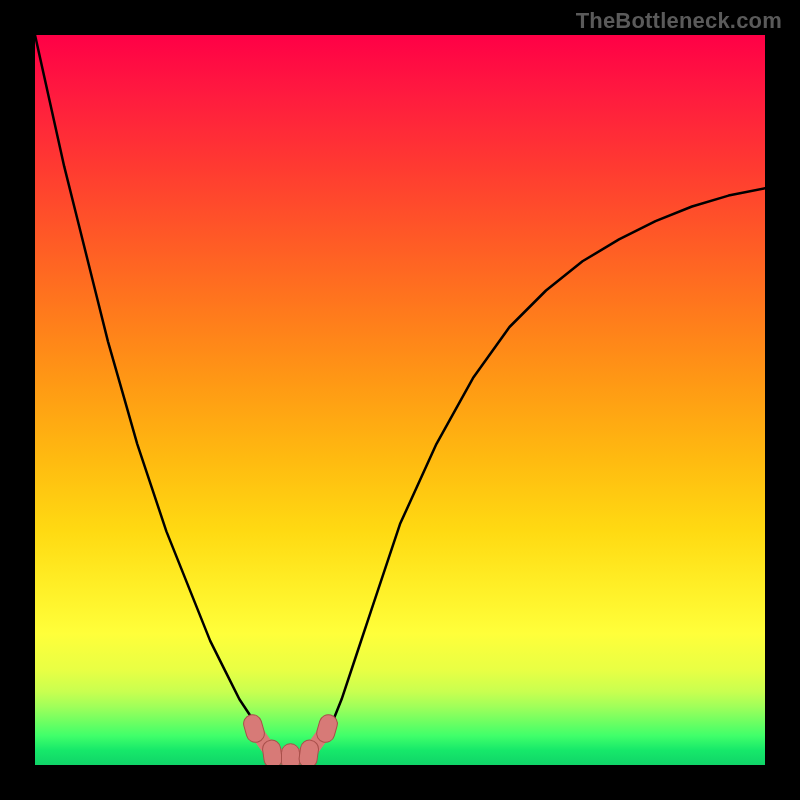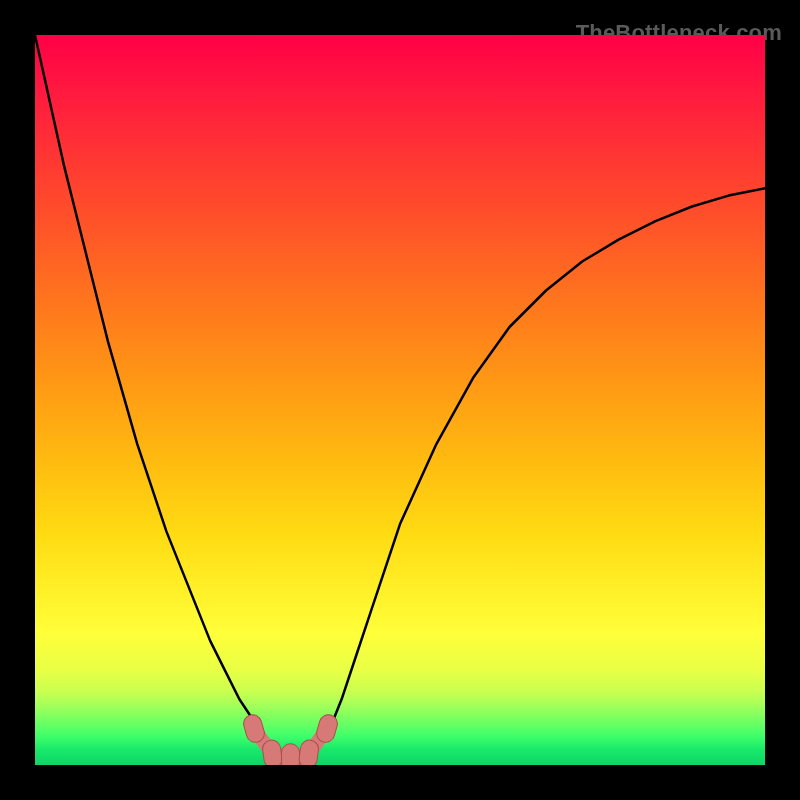--- a/index.html
+++ b/index.html
@@ -56,21 +56,21 @@
   .curve-svg,
   .markers-svg {
     position: absolute;
     left: 0;
     top: 0;
     width: 730px;
     height: 730px;
   }
   .watermark {
     position: absolute;
-    top: 20px;
+    top: 8px;
     right: 18px;
     font-family: Arial, Helvetica, sans-serif;
     font-size: 22px;
     font-weight: 600;
     color: #5a5a5a;
     letter-spacing: 0.2px;
   }
 </style>
 </head>
 <body>

